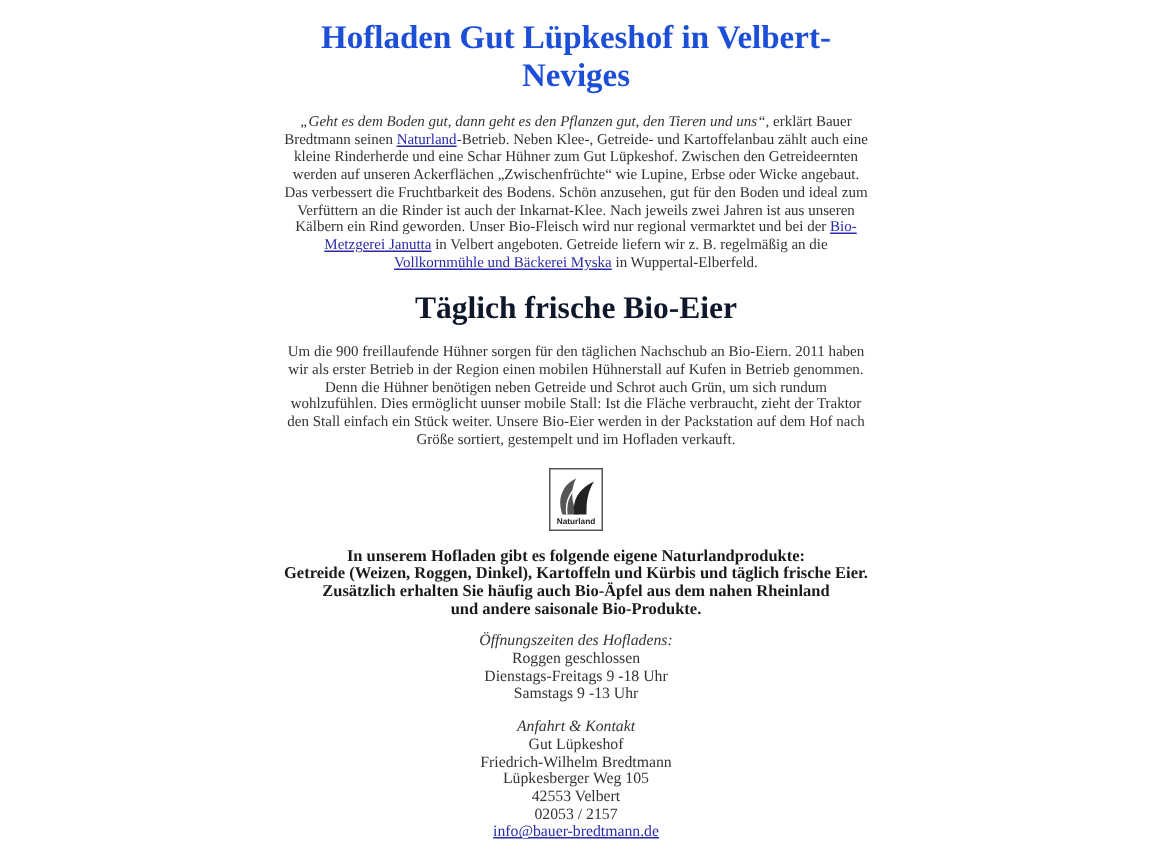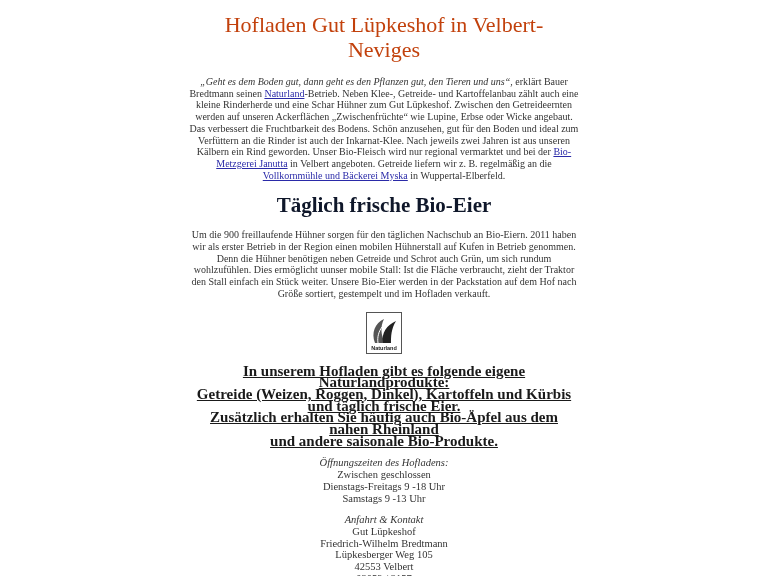--- a/index.html
+++ b/index.html
@@ -3,21 +3,21 @@
 <meta charset="utf-8">
 <style>
   html, body { margin: 0; padding: 0; background: #ffffff; }
   body {
     width: 768px; height: 576px; overflow: hidden;
     font-family: "Liberation Serif", "DejaVu Serif", serif;
     color: #333333;
   }
   .page { width: 390px; margin: 0 auto; text-align: center; }
   h1 {
-    font-size: 22px; line-height: 25px; font-weight: normal; color: #c2410c;
+    font-size: 22px; line-height: 25px; font-weight: bold; color: #1d4ed8;
     margin: 12px 0 14px 0;
   }
   h2 {
     font-size: 21px; line-height: 24px; font-weight: bold; color: #0f172a;
     margin: 12px 0 12px 0;
   }
   p.body {
     font-size: 10px; line-height: 11.7px; margin: 0;
   }
   a { color: #2a2aa8; text-decoration: underline; }
@@ -26,21 +26,21 @@
     width: 36px; height: 42px; border: 1.5px solid #555; box-sizing: border-box;
     position: relative; background: #fff;
   }
   .logo svg { position: absolute; left: 2px; top: 2px; }
   .logo .logo-text {
     position: absolute; bottom: 2px; left: 0; right: 0;
     font-family: "Liberation Sans", sans-serif; font-size: 5.5px; font-weight: bold;
     color: #222; text-align: center; line-height: 6px;
   }
   .products {
-    font-size: 15px; line-height: 11.7px; font-weight: bold; color: #1a1a1a; margin: 0 0 10px 0; text-decoration: underline;
+    font-size: 11px; line-height: 11.7px; font-weight: bold; color: #1a1a1a; margin: 0 0 10px 0;
   }
   .block { font-size: 10.5px; line-height: 11.7px; margin: 0 0 10px 0; }
   .block .caption { font-style: italic; }
   .line { display: block; }
 </style>
 </head>
 <body>
 
 <div class="page">
   <h1>Hofladen Gut Lüpkeshof in Velbert-Neviges</h1>
@@ -63,21 +63,21 @@
 
   <div class="products">
     <span class="line">In unserem Hofladen gibt es folgende eigene Naturlandprodukte:</span>
     <span class="line">Getreide (Weizen, Roggen, Dinkel), Kartoffeln und Kürbis und täglich frische Eier.</span>
     <span class="line">Zusätzlich erhalten Sie häufig auch Bio-Äpfel aus dem nahen Rheinland</span>
     <span class="line">und andere saisonale Bio-Produkte.</span>
   </div>
 
   <div class="block">
     <span class="line caption">Öffnungszeiten des Hofladens:</span>
-    <span class="line">Zwischen geschlossen</span>
+    <span class="line">Roggen geschlossen</span>
     <span class="line">Dienstags-Freitags 9 -18 Uhr</span>
     <span class="line">Samstags 9 -13 Uhr</span>
   </div>
 
   <div class="block">
     <span class="line caption">Anfahrt &amp; Kontakt</span>
     <span class="line">Gut Lüpkeshof</span>
     <span class="line">Friedrich-Wilhelm Bredtmann</span>
     <span class="line">Lüpkesberger Weg 105</span>
     <span class="line">42553 Velbert</span>

